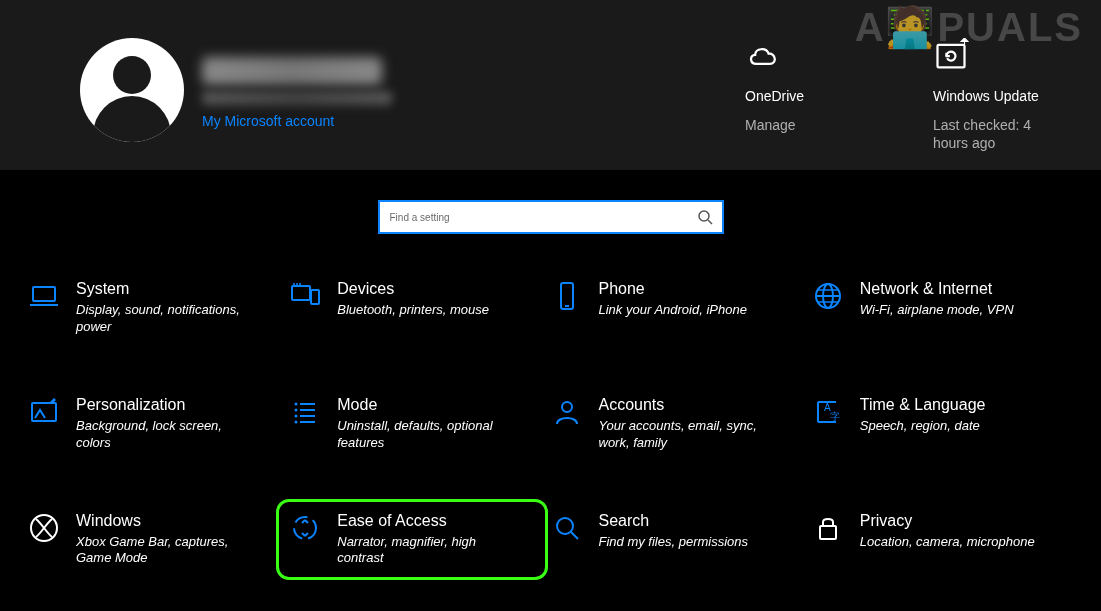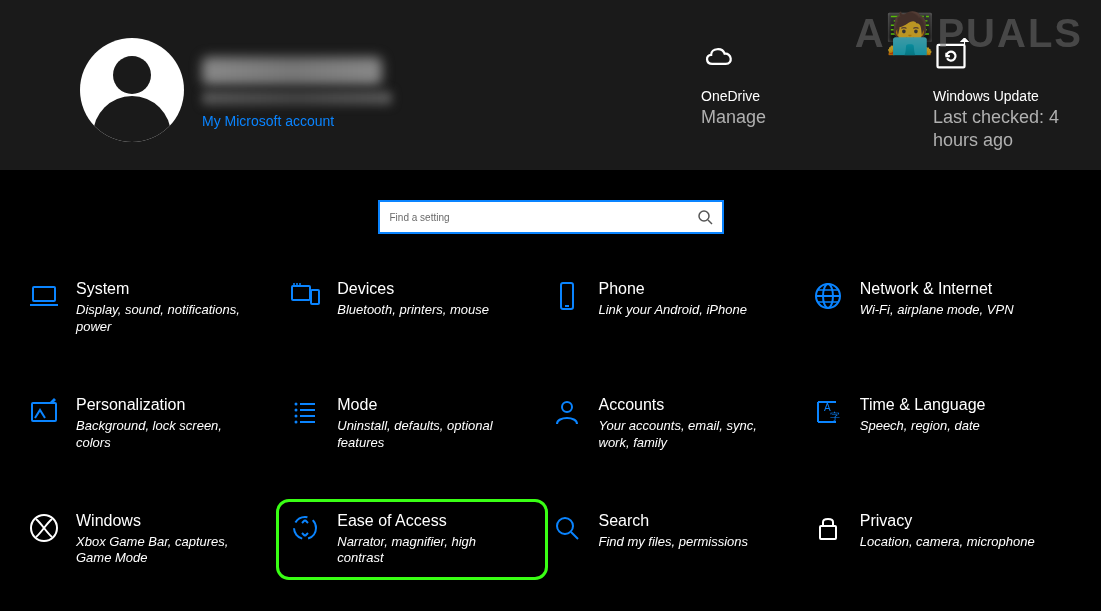--- a/index.html
+++ b/index.html
@@ -42,28 +42,28 @@
   .user-email {
     font-size: 13px; color: #888; filter: blur(5px);
     width: 190px; height: 14px; margin-top: 6px;
     background: linear-gradient(90deg,#555,#444,#555); border-radius: 4px;
   }
   .account-link {
     color: #0a84ff; font-size: 14px; margin-top: 8px; display: inline-block;
     cursor: pointer;
   }
   .quick-tiles {
-    position: absolute; right: 38px; top: 38px; display: flex; gap: 102px;
+    position: absolute; right: 38px; top: 38px; display: flex; gap: 58px;
   }
   .qtile { width: 130px; }
   .qtile-icon { width: 36px; height: 36px; margin-bottom: 14px; color: #fff; }
   .qtile-title { font-size: 14px; font-weight: 400; color: #fff; }
-  .qtile-sub { font-size: 18px; color: #b0b0b0; margin-top: 2px; line-height: 1.3; }
+  .qtile-sub { font-size: 14px; color: #b0b0b0; margin-top: 12px; line-height: 1.3; }
   .watermark {
-    position: absolute; top: 10px; right: 18px; font-size: 40px; font-weight: 800;
+    position: absolute; top: 4px; right: 18px; font-size: 40px; font-weight: 800;
     letter-spacing: 2px; color: rgba(110,110,110,0.55); font-family: Arial, sans-serif;
     pointer-events: none;
   }
   .watermark .dummy { color: rgba(150,150,150,0.7); }
   .search-wrap {
     width: 100%; display: flex; justify-content: center;
     margin-top: 30px;
   }
   .search-box {
     position: relative; width: 346px; height: 34px;

